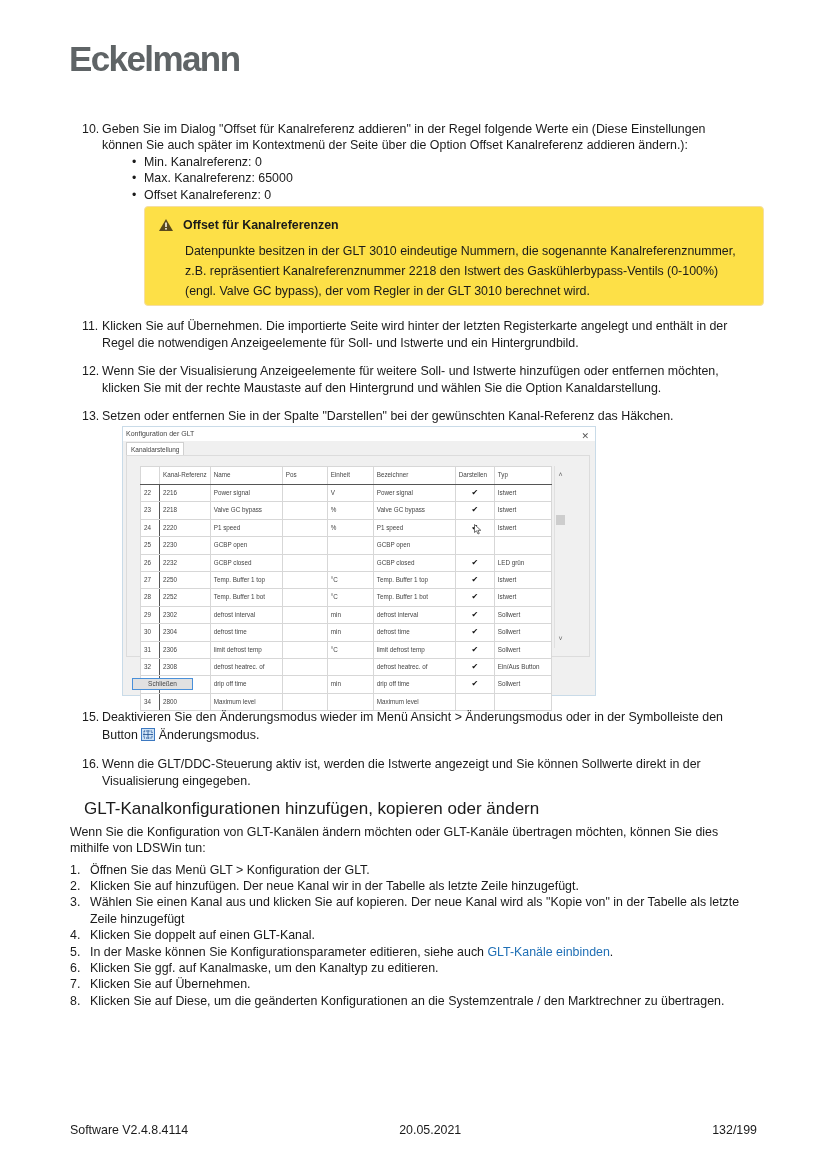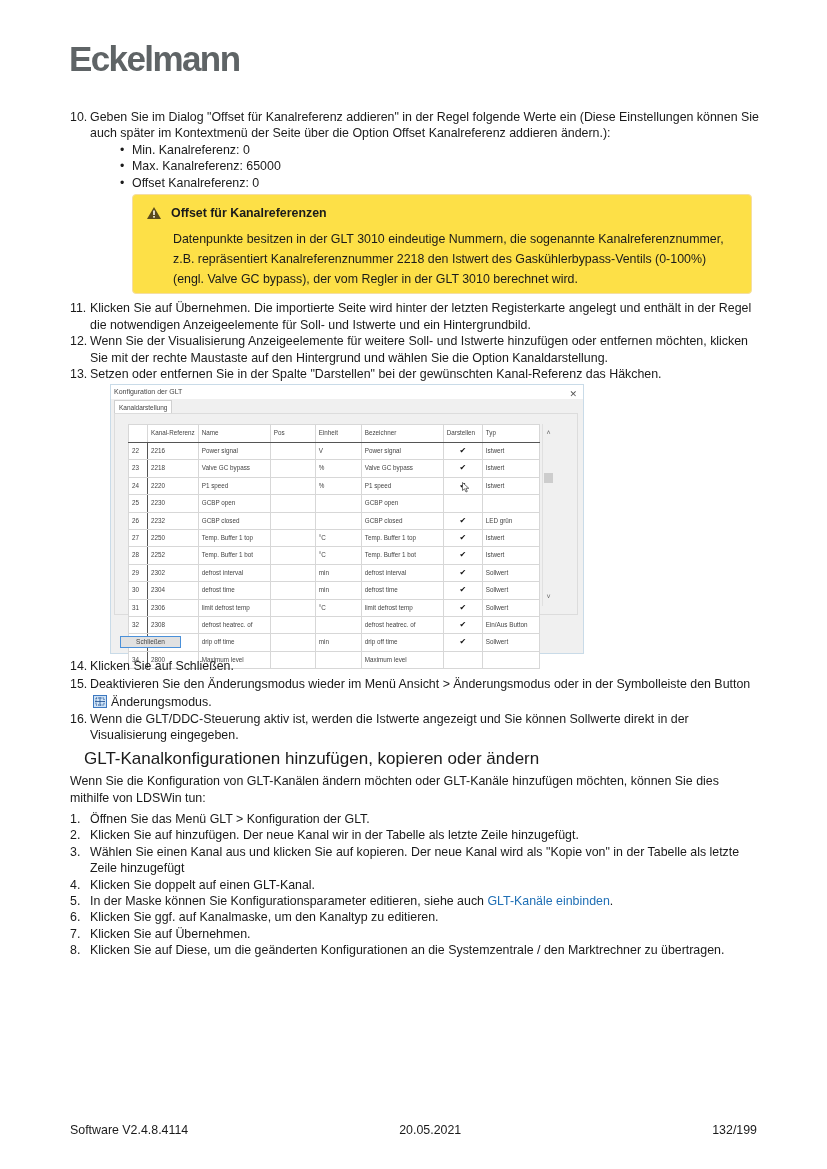--- a/index.html
+++ b/index.html
@@ -2,21 +2,21 @@
 <html><head>
 <meta charset="utf-8">
 <style>
   html, body { margin:0; padding:0; background:#ffffff; }
   body { width:827px; height:1169px; position:relative; overflow:hidden;
          font-family:"Liberation Sans", sans-serif; font-size:12.4px; color:#1a1a1a; }
   .logo { position:absolute; left:69px; top:39px; font-family:"Liberation Sans", sans-serif;
           font-weight:bold; font-size:35px; letter-spacing:-1.6px; color:#5f6466; }
   .content { position:absolute; left:70px; top:109px; width:690px; line-height:16.4px; }
   ol.steps { margin:0; padding:0 0 0 20px; list-style:none; }
-  ol.steps > li { position:relative; margin:0; }
+  ol.steps > li { position:relative; margin:12px; }
   ol.steps > li .num { position:absolute; left:-20px; width:18px; text-align:left; }
   ul.bul { margin:0; padding:0 0 0 42px; list-style:none; }
   ul.bul li { position:relative; }
   ul.bul li::before { content:"•"; position:absolute; left:-12px; }
   b { font-weight:normal; }
   .note { margin:3px 0 6px 42px; width:620px; background:#fde047; border:1px solid #f5dea3;
           border-radius:4px; padding:10px 14px 4px 14px; box-sizing:border-box; }
   .note-head { display:flex; align-items:center; font-weight:bold; margin-bottom:8px; }
   .note-head svg { margin-right:10px; }
   .note-body { padding-left:26px; line-height:20px; }
@@ -243,41 +243,37 @@
             <div class="thumb"></div>
             <span class="down">˅</span>
           </div>
           <svg class="cursor" width="8" height="11" viewBox="0 0 8 11">
             <path d="M0.5 0.5 L0.5 8.5 L2.5 6.8 L4 10 L5.3 9.4 L3.9 6.3 L6.8 6.3 Z" fill="#fff" stroke="#333" stroke-width="0.7"></path>
           </svg>
         </div>
         <div class="dlg-btn">Schließen</div>
       </div>
     </li>
-    <li>
-      <span class="num">14.</span>
-      <span>Klicken Sie auf </span><b>Schließen</b><span>.</span>
-    </li>
     <li style="line-height:18px">
       <span class="num">15.</span>
       <span>Deaktivieren Sie den Änderungsmodus wieder im Menü </span><b>Ansicht &gt; Änderungsmodus</b><span> oder in der Symbolleiste  den Button</span><svg class="mode-icon" width="14" height="13" viewBox="0 0 14 13">
         <rect x="0.5" y="0.5" width="13" height="12" fill="#cfe3f7" stroke="#3c78c0"></rect>
         <rect x="3" y="3" width="8" height="7" fill="none" stroke="#1d4f91" stroke-dasharray="1.2,1"></rect>
         <line x1="7" y1="2" x2="7" y2="11" stroke="#1d4f91" stroke-width="0.8"></line>
         <line x1="2" y1="6.5" x2="12" y2="6.5" stroke="#1d4f91" stroke-width="0.8"></line>
       </svg><b>Änderungsmodus</b><span>.</span>
     </li>
     <li>
       <span class="num">16.</span>
       <span>Wenn die GLT/DDC-Steuerung aktiv ist, werden die Istwerte angezeigt und Sie können Sollwerte direkt in der Visualisierung eingegeben.</span>
     </li>
   </ol>
 
   <h4>GLT-Kanalkonfigurationen hinzufügen, kopieren oder ändern</h4>
-  <p class="intro">Wenn Sie die Konfiguration von GLT-Kanälen ändern möchten oder GLT-Kanäle hinzufügen möchten, können Sie dies mithilfe von LDSWin tun:</p>
+  <p class="intro">Wenn Sie die Konfiguration von GLT-Kanälen ändern möchten oder GLT-Kanäle übertragen möchten, können Sie dies mithilfe von LDSWin tun:</p>
 
   <ol class="steps2" id="steps2">
       <li><span class="num">1.</span><span>Öffnen Sie das Menü </span><b>GLT &gt; Konfiguration der GLT</b><span>.</span></li>
       <li><span class="num">2.</span><span>Klicken Sie auf </span><b>hinzufügen</b><span>. Der neue Kanal wir in der Tabelle als letzte Zeile hinzugefügt.</span></li>
       <li><span class="num">3.</span><span>Wählen Sie einen Kanal aus und klicken Sie auf </span><b>kopieren</b><span>. Der neue Kanal wird als "Kopie von" in der Tabelle als letzte Zeile hinzugefügt</span></li>
       <li><span class="num">4.</span><span>Klicken Sie doppelt auf einen GLT-Kanal.</span></li>
       <li><span class="num">5.</span><span>In der Maske können Sie Konfigurationsparameter editieren, siehe auch </span><a class="link">GLT-Kanäle einbinden</a><span>.</span></li>
       <li><span class="num">6.</span><span>Klicken Sie ggf. auf </span><b>Kanalmaske</b><span>, um den Kanaltyp zu editieren.</span></li>
       <li><span class="num">7.</span><span>Klicken Sie auf </span><b>Übernehmen</b><span>.</span></li>
       <li><span class="num">8.</span><span>Klicken Sie auf </span><b>Diese</b><span>, um die geänderten Konfigurationen an die Systemzentrale / den Marktrechner zu übertragen.</span></li>

